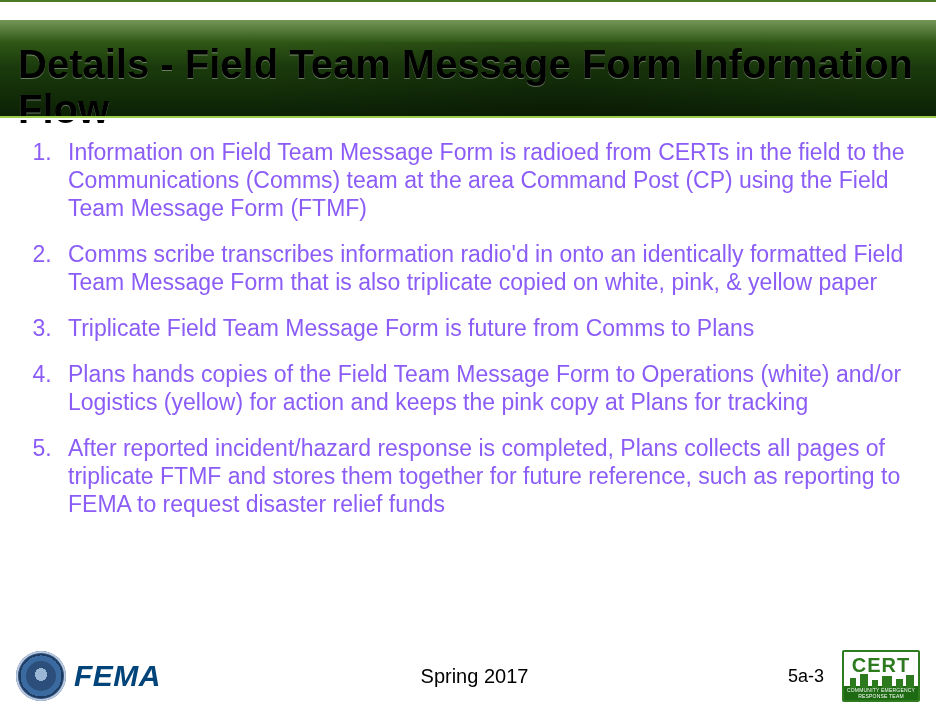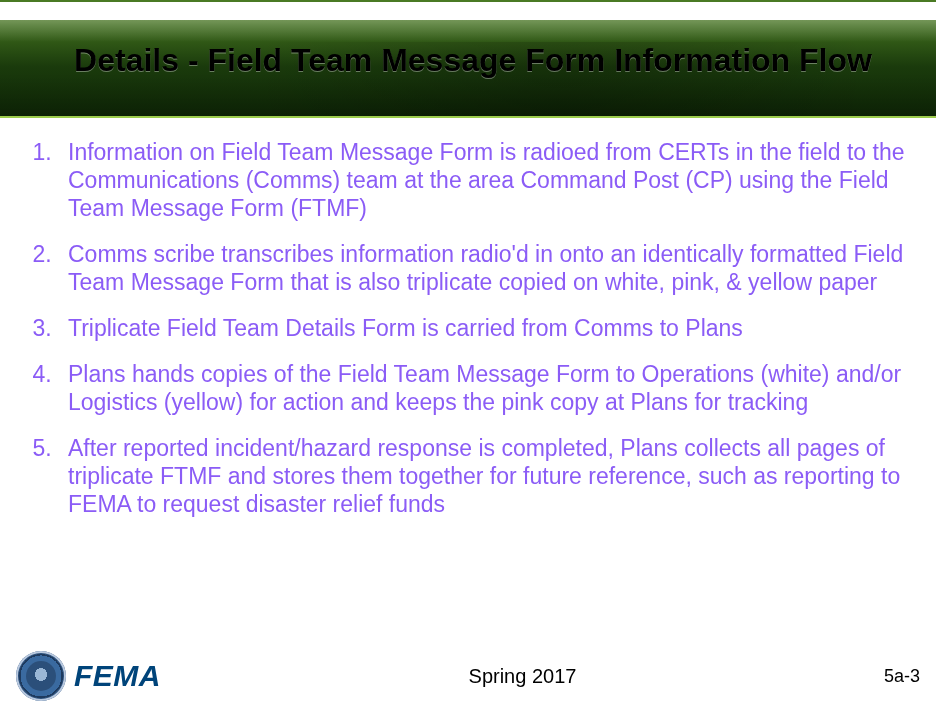--- a/index.html
+++ b/index.html
@@ -24,23 +24,22 @@
     background:
       radial-gradient(circle at 60% 100%, rgba(0,0,0,0.2) 0%, rgba(0,0,0,0) 55%),
       linear-gradient(to top, rgba(0,0,0,0.25), rgba(0,0,0,0) 60%);
   }
   .header-lines {
     position: absolute; left:0; right:0; bottom:0; height: 4px;
     background: linear-gradient(to bottom, #9ccc4c 0 2px, #ffffff 2px 4px);
   }
   .title {
     position: absolute; top: 40px; left: 18px; right: 8px;
-    color: #000; font-weight: 700; font-size: 32px;
+    color: #000; font-weight: 700; font-size: 40px;
     text-shadow: 0 1px 0 rgba(255,255,255,0.35);
-    text-align: center;
   }
   .content {
     flex: 1 1 auto;
     padding: 18px 28px 0 28px;
   }
   ol.main-list {
     list-style: decimal;
     padding-left: 30px;
     color: #8b5cf6;
     font-size: 23px;
@@ -112,29 +111,34 @@
   <div class="header-band">
     <div class="header-silhouette"></div>
     <div class="title">Details - Field Team Message Form Information Flow</div>
     <div class="header-lines"></div>
   </div>
 
   <div class="content">
     <ol class="main-list">
       <li>Information on Field Team Message Form is radioed from CERTs in the field to the Communications (Comms) team at the area Command Post (CP) using the Field Team Message Form (FTMF)</li>
       <li>Comms scribe transcribes information radio'd in onto an identically formatted Field Team Message Form that is also triplicate copied on white, pink, &amp; yellow paper</li>
-      <li>Triplicate Field Team Details Form is carried from Comms to Plans</li>
+      <li>Triplicate Field Team Message Form is future from Comms to Plans</li>
       <li>Plans hands copies of the Field Team Message Form to Operations (white) and/or Logistics (yellow) for action and keeps the pink copy at Plans for tracking</li>
       <li>After reported incident/hazard response is completed, Plans collects all pages of triplicate FTMF and stores them together for future reference, such as reporting to FEMA to request disaster relief funds</li>
     </ol>
   </div>
 
   <div class="footer">
     <div class="logo-fema">
       <div class="seal"></div>
       <div class="fema-word">FEMA</div>
     </div>
     <div class="footer-center">Spring 2017</div>
     <div class="footer-right">
       <div class="pageno">5a-3</div>
+      <div class="cert-logo">
+        <div class="cert-text">CERT</div>
+        <div class="skyline"></div>
+        <div class="cert-sub">COMMUNITY EMERGENCY RESPONSE TEAM</div>
+      </div>
     </div>
   </div>
 </div>
 
 </body></html>

